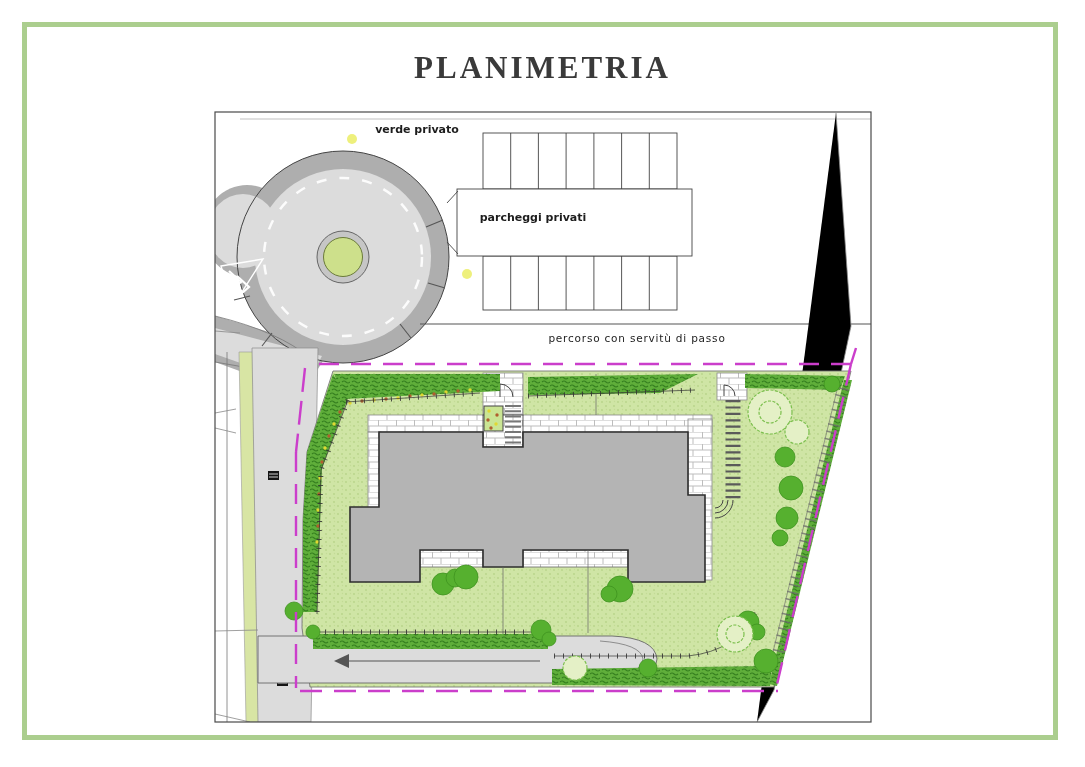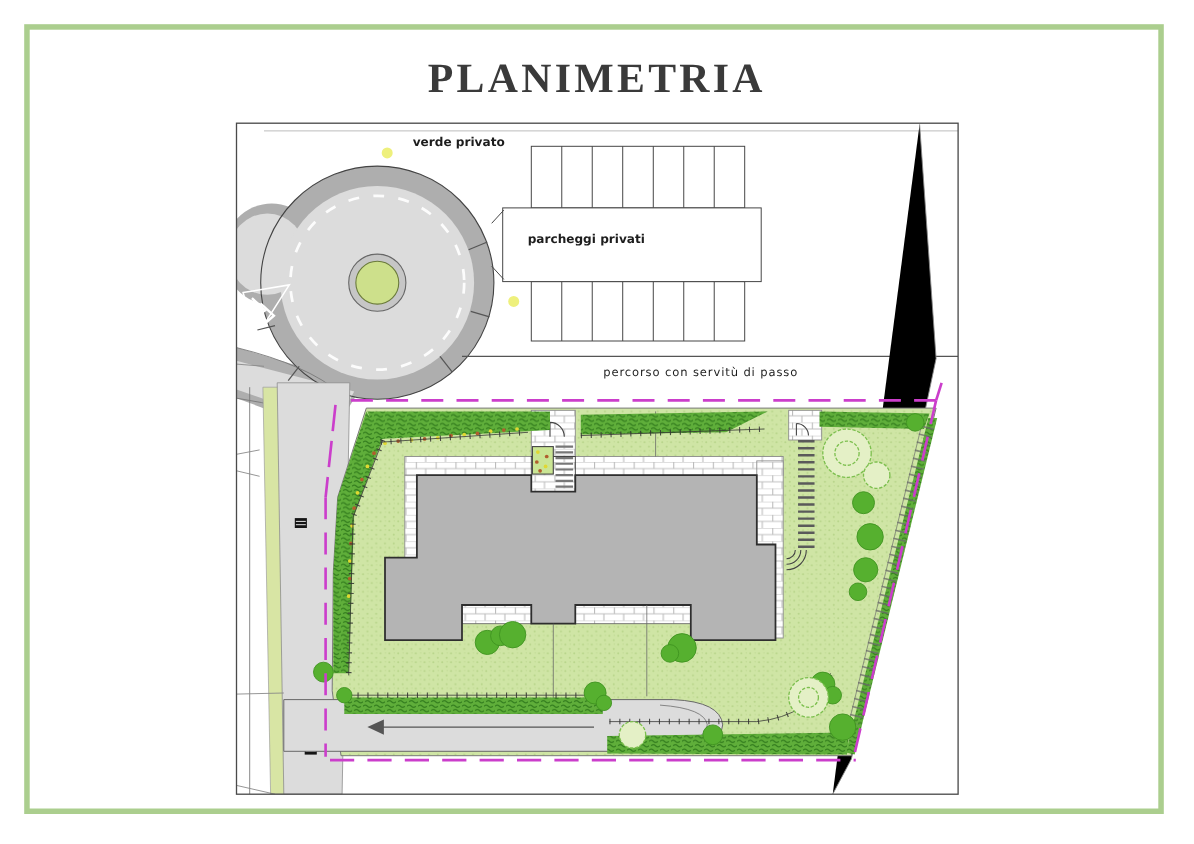--- a/index.html
+++ b/index.html
@@ -2,21 +2,21 @@
 <html><head>
 <meta charset="utf-8">
 <style>
   html,body{margin:0;padding:0;background:#ffffff;}
   .page{position:relative;width:1085px;height:767px;background:#fff;overflow:hidden;
         font-family:"DejaVu Sans","Liberation Sans",sans-serif;}
   .green-frame{position:absolute;left:22px;top:22px;width:1036px;height:718px;
         border:5px solid #abce8e;box-sizing:border-box;pointer-events:none;}
   h1.plan-title{position:absolute;top:50px;left:0;width:100%;margin:0;text-align:center;
         font-family:"Liberation Serif","DejaVu Serif",serif;font-weight:bold;
-        font-size:38px;letter-spacing:3px;color:#3a3a3a;}
+        font-size:31px;letter-spacing:3px;color:#3a3a3a;}
   svg{position:absolute;left:0;top:0;}
   text.lbl{font-family:"DejaVu Sans","Liberation Sans",sans-serif;font-size:11px;
         font-weight:bold;fill:#1d1d1d;}
   text.lbl-light{font-family:"DejaVu Sans","Liberation Sans",sans-serif;font-size:10.5px;
         font-weight:normal;letter-spacing:0.8px;fill:#1d1d1d;}
   .thin{stroke:#777;stroke-width:0.8;fill:none;}
   .thin-dk{stroke:#444;stroke-width:1;fill:none;}
 </style>
 </head>
 <body>

